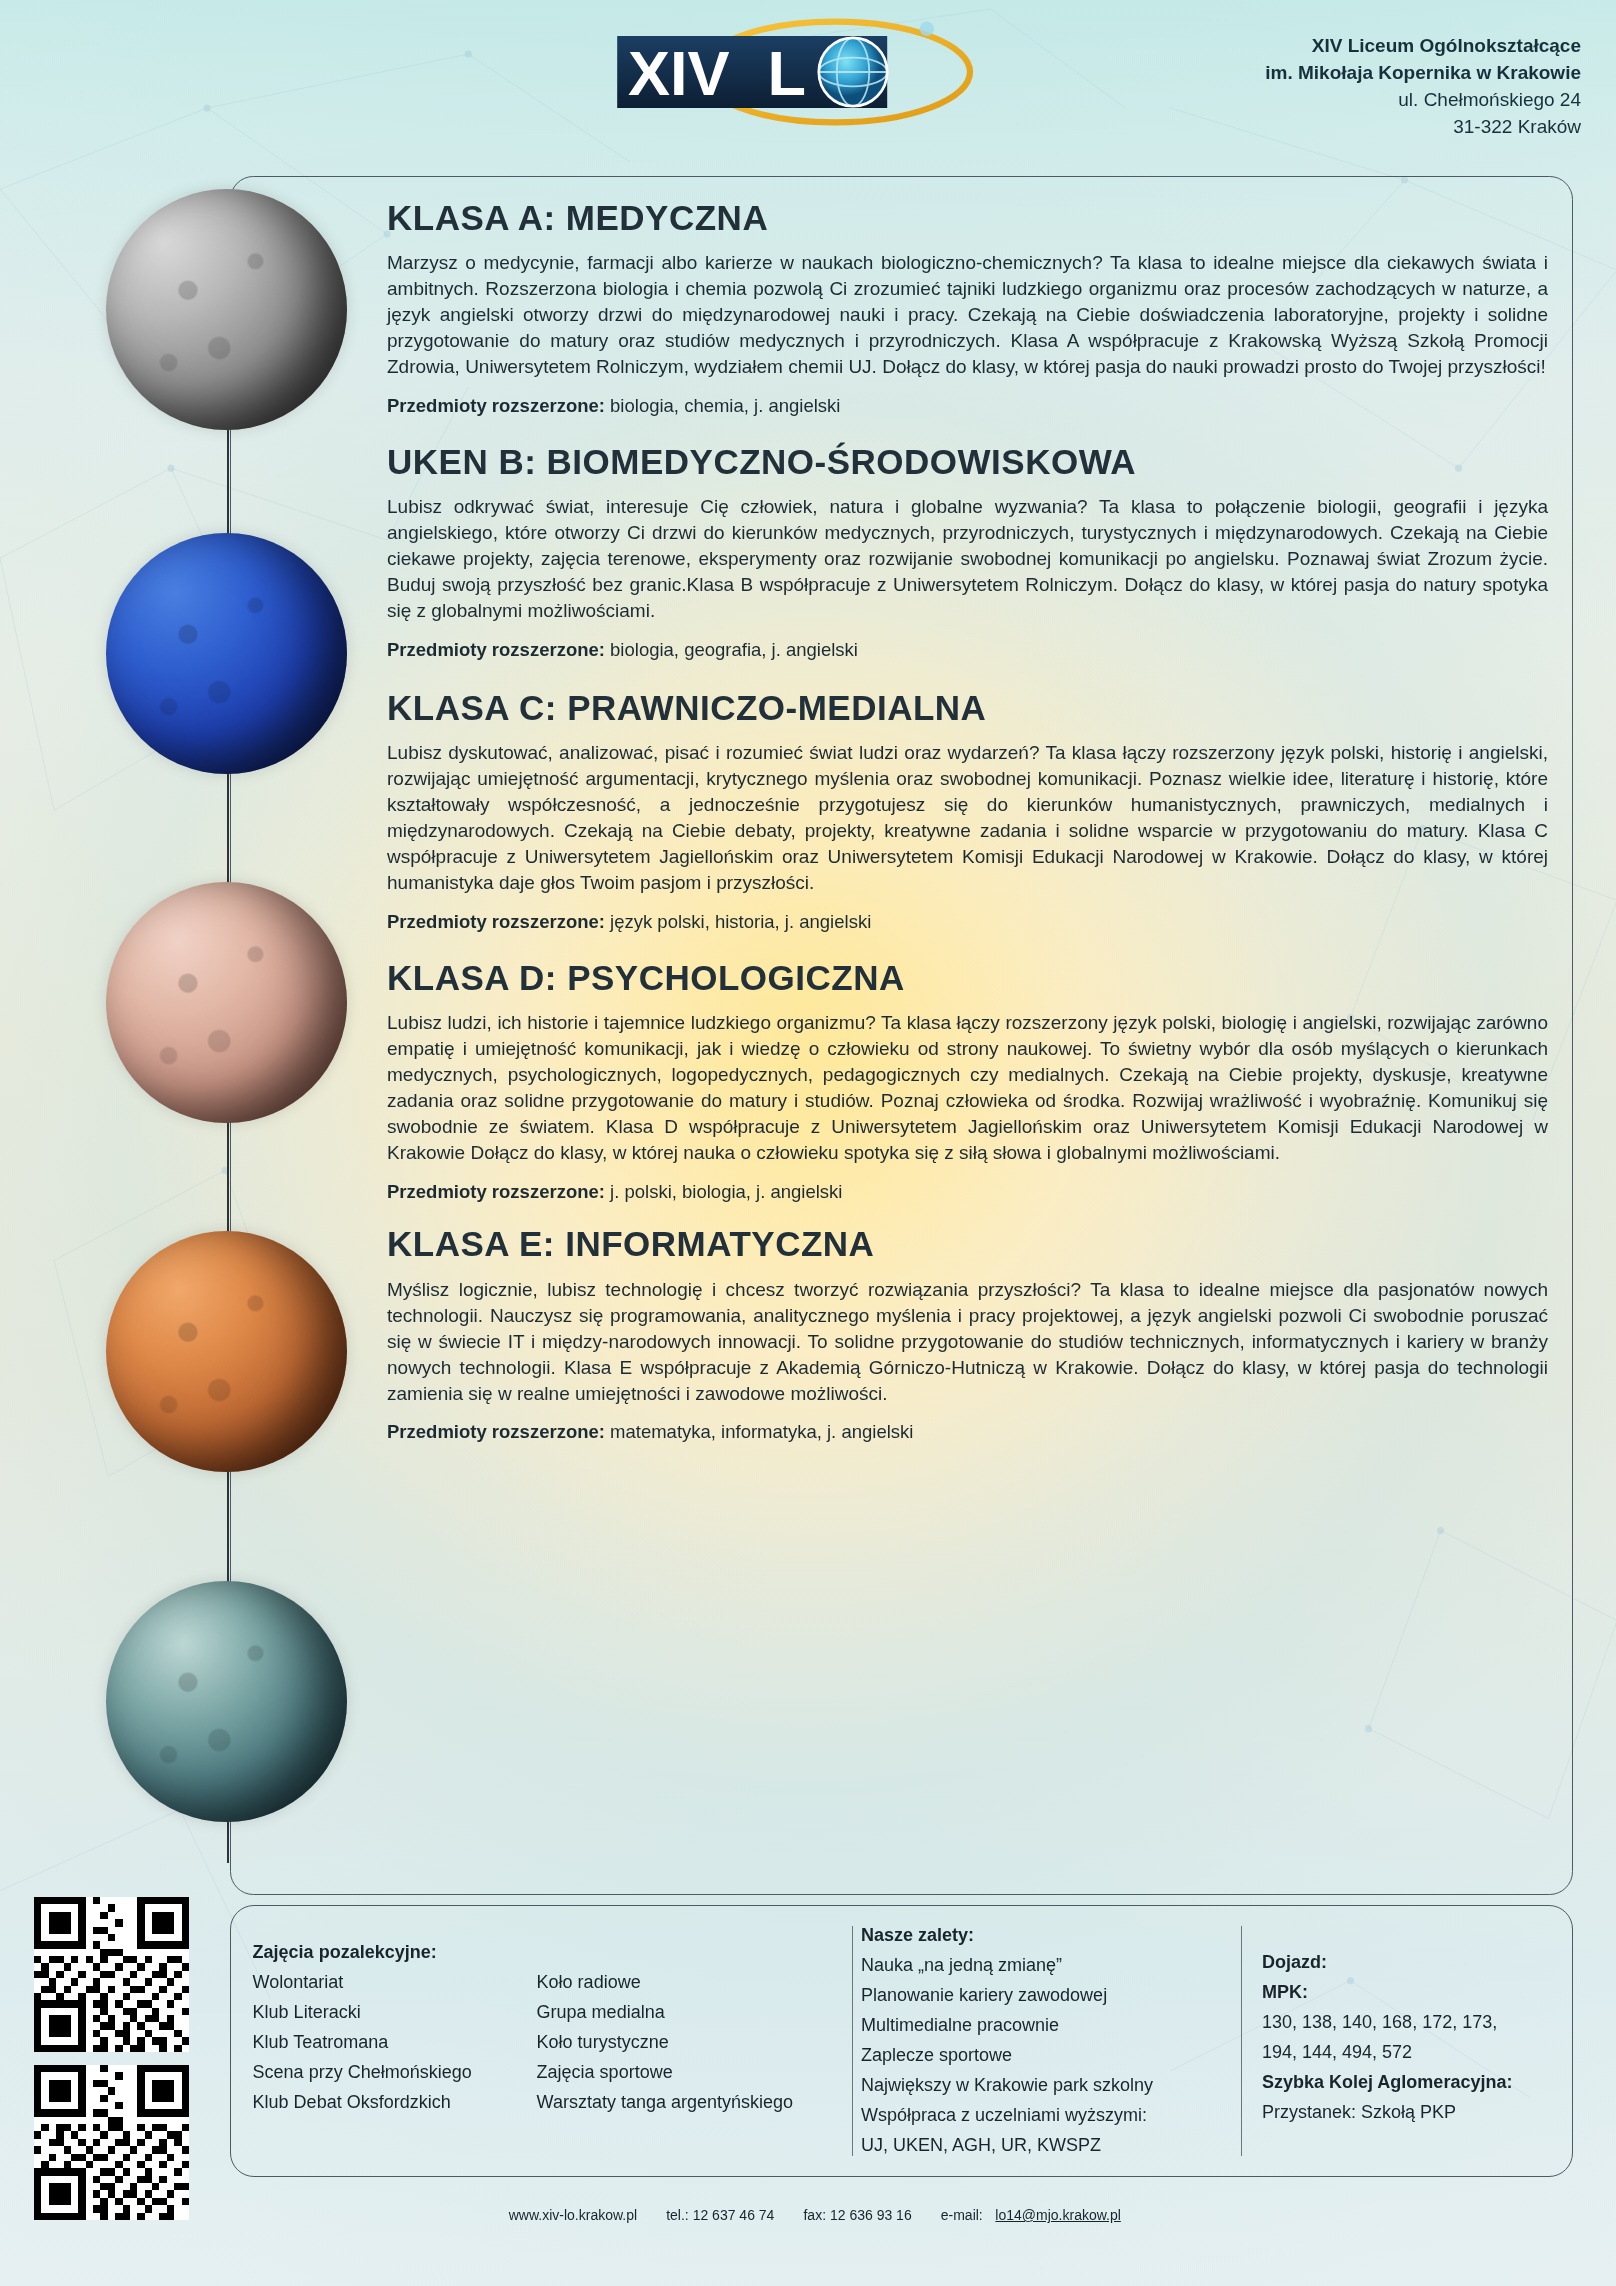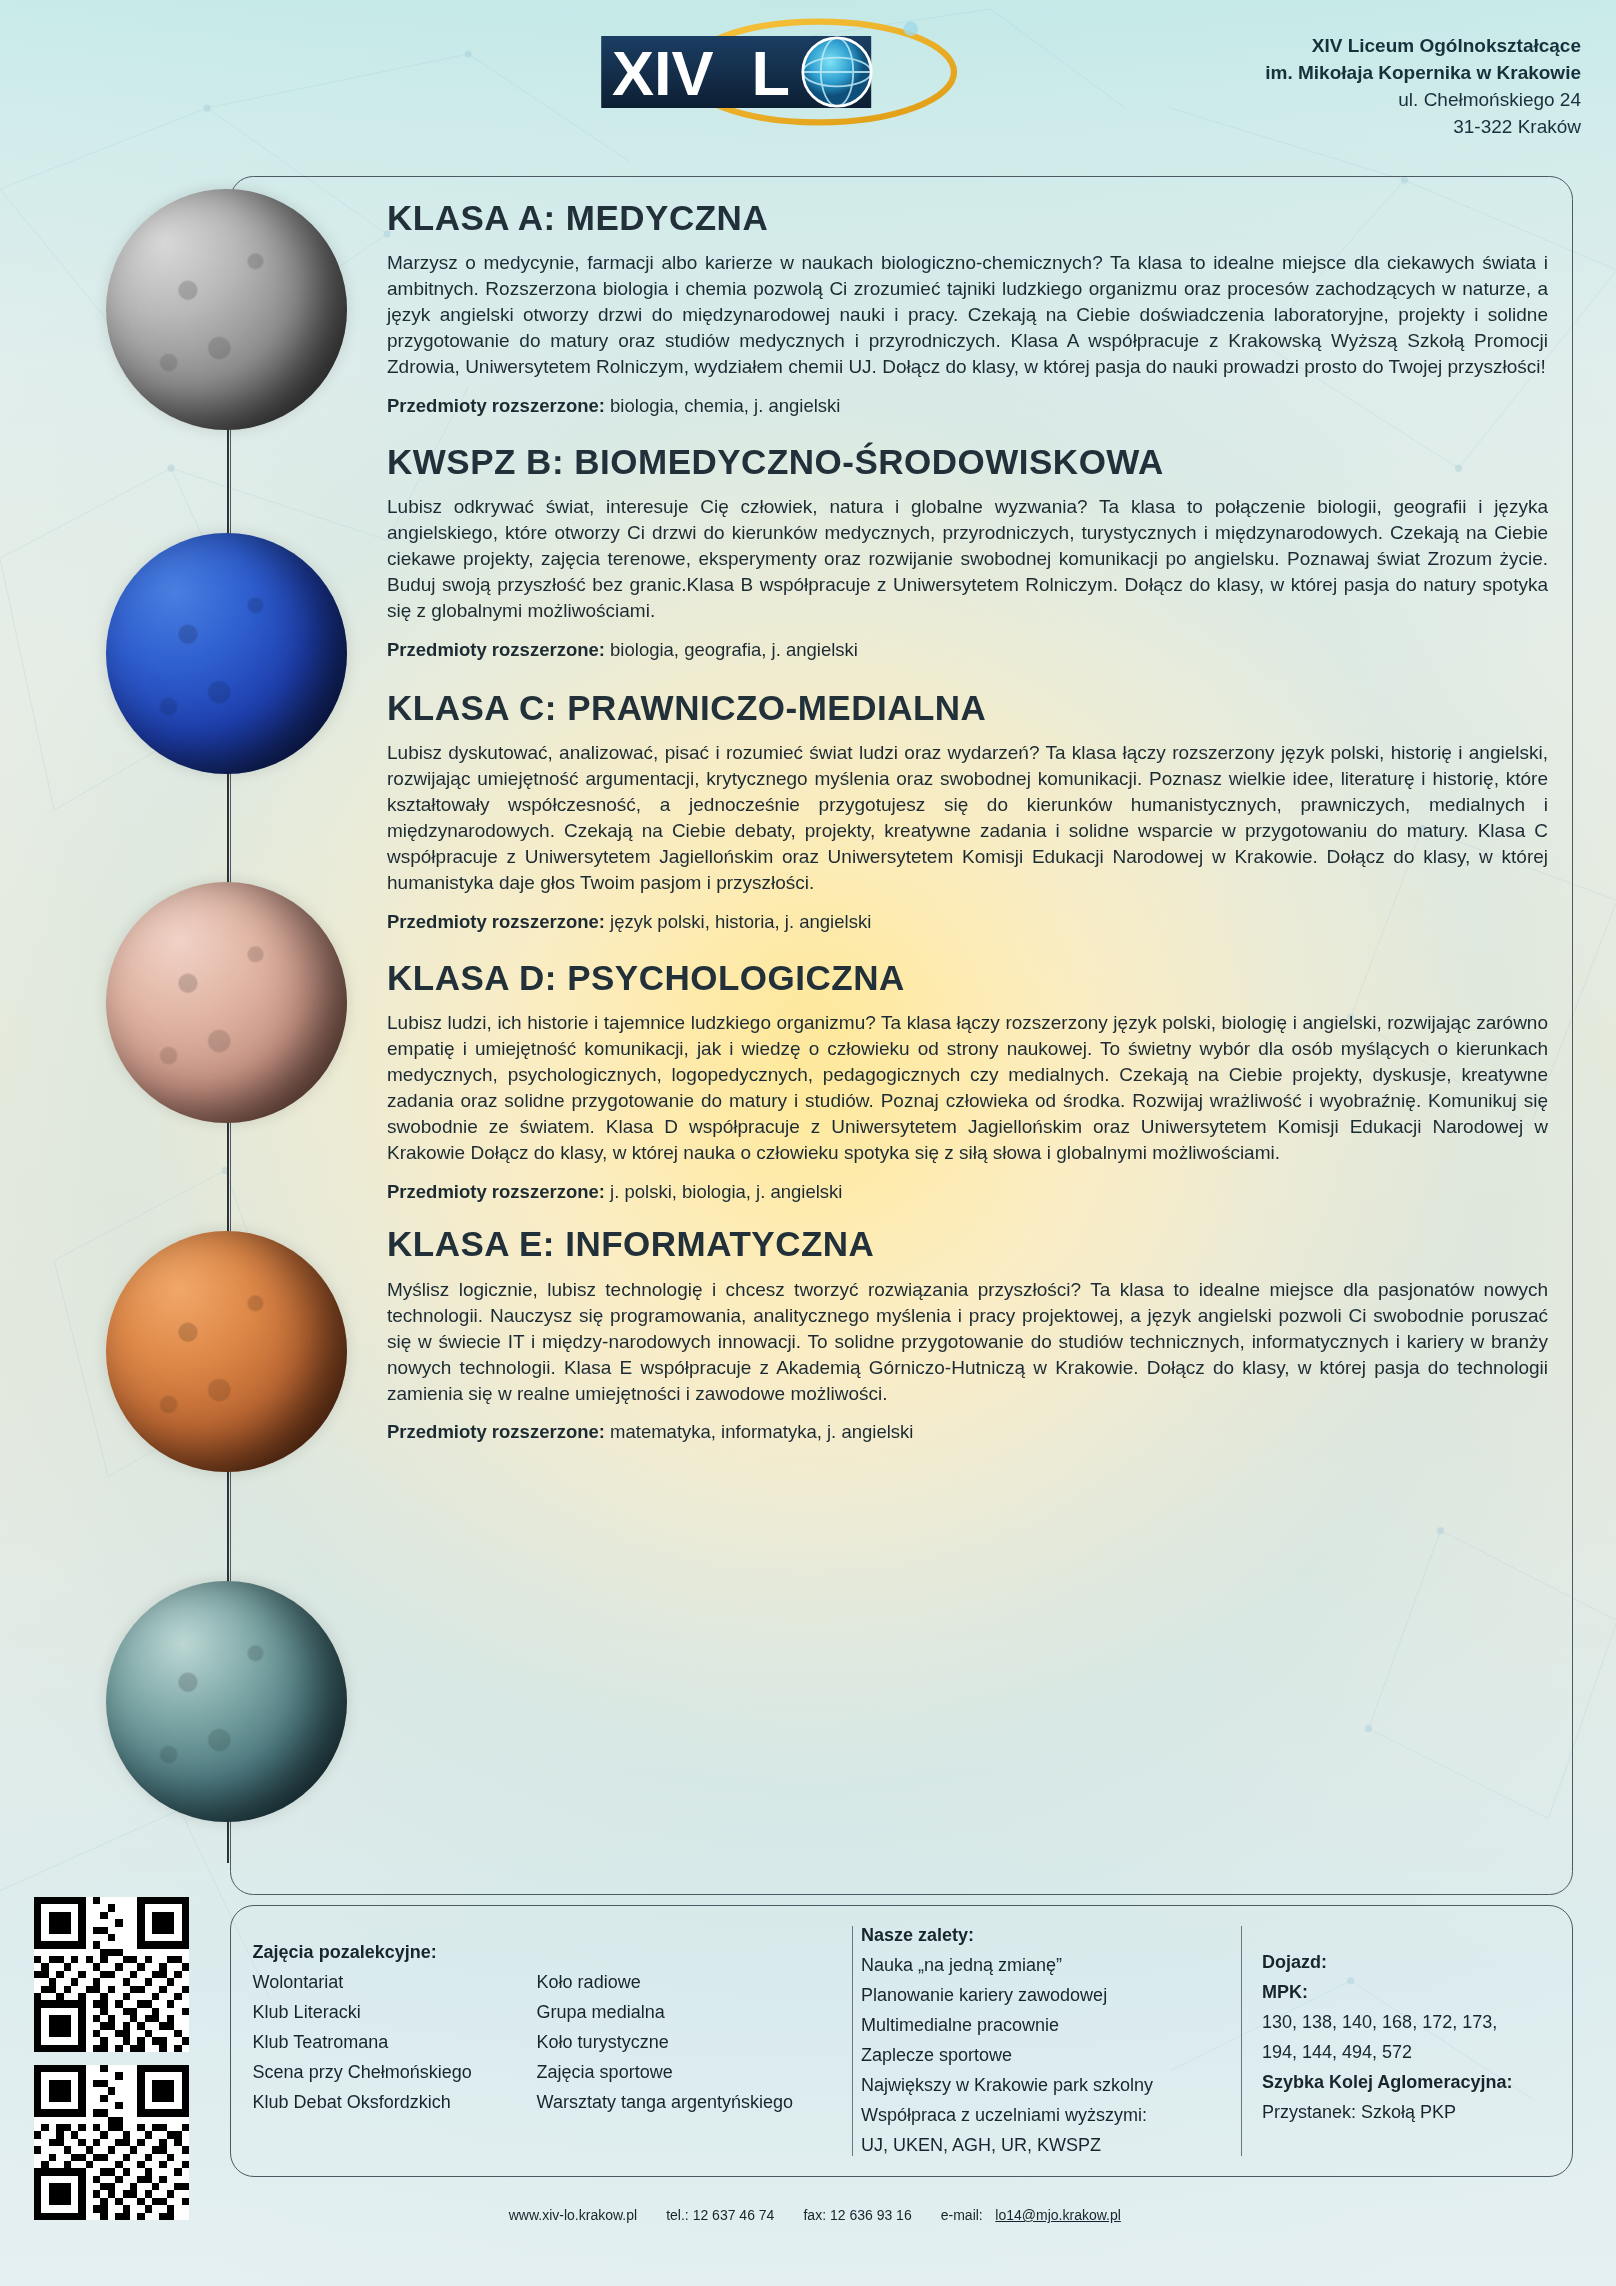--- a/index.html
+++ b/index.html
@@ -39,21 +39,21 @@
     transform: translate(-50%, -50%);
     border-radius: 50%;
     background: radial-gradient(circle, rgba(255,226,120,0.40) 0%, rgba(255,233,160,0.22) 30%, rgba(255,240,190,0.10) 52%, rgba(255,255,255,0) 70%);
     z-index: 1;
     pointer-events: none;
   }
 
   
   .header {
     position: absolute;
-    top: 0; left: 0; right: 0;
+    top: 0; left: 16px; right: 0;
     height: 178px;
     z-index: 5;
     padding-left: 41px;
   }
   .logo {
     position: absolute;
     left: 594px;
     top: 16px;
     width: 378px;
     height: 112px;
@@ -329,21 +329,21 @@
     <h2 class="class-title">KLASA A: MEDYCZNA</h2>
     <p class="class-body">Marzysz o medycynie, farmacji albo karierze w naukach biologiczno-chemicznych? Ta klasa to idealne miejsce dla ciekawych świata i ambitnych. Rozszerzona biologia i chemia pozwolą Ci zrozumieć tajniki ludzkiego organizmu oraz procesów zachodzących w naturze, a język angielski otworzy drzwi do międzynarodowej nauki i pracy. Czekają na Ciebie doświadczenia laboratoryjne, projekty i solidne przygotowanie do matury oraz studiów medycznych i przyrodniczych.
 Klasa A współpracuje z Krakowską Wyższą Szkołą Promocji Zdrowia, Uniwersytetem Rolniczym, wydziałem chemii UJ. Dołącz do klasy, w której pasja do nauki prowadzi prosto do Twojej przyszłości!</p>
     <div class="class-subjects">
       <span class="lbl">Przedmioty rozszerzone:</span>
       <span>biologia, chemia, j. angielski</span>
     </div>
   </div>
 
   <div class="class-block" id="block-b">
-    <h2 class="class-title">KWSPZ B: BIOMEDYCZNO-ŚRODOWISKOWA</h2>
+    <h2 class="class-title">UKEN B: BIOMEDYCZNO-ŚRODOWISKOWA</h2>
     <p class="class-body">Lubisz odkrywać świat, interesuje Cię człowiek, natura i globalne wyzwania? Ta klasa to połączenie biologii, geografii i języka angielskiego, które otworzy Ci drzwi do kierunków medycznych, przyrodniczych, turystycznych i międzynarodowych. Czekają na Ciebie ciekawe projekty, zajęcia terenowe, eksperymenty oraz rozwijanie swobodnej komunikacji po angielsku. Poznawaj świat Zrozum życie. Buduj swoją przyszłość bez granic.Klasa B współpracuje z Uniwersytetem Rolniczym. Dołącz do klasy, w której pasja do natury spotyka się z globalnymi możliwościami.</p>
     <div class="class-subjects">
       <span class="lbl">Przedmioty rozszerzone:</span>
       <span>biologia, geografia, j. angielski</span>
     </div>
   </div>
 
   <div class="class-block" id="block-c">
     <h2 class="class-title">KLASA C: PRAWNICZO-MEDIALNA</h2>
     <p class="class-body">Lubisz dyskutować, analizować, pisać i rozumieć świat ludzi oraz wydarzeń? Ta klasa łączy rozszerzony język polski, historię i angielski, rozwijając umiejętność argumentacji, krytycznego myślenia oraz swobodnej komunikacji. Poznasz wielkie idee, literaturę i historię, które kształtowały współczesność, a jednocześnie przygotujesz się do kierunków humanistycznych, prawniczych, medialnych i międzynarodowych. Czekają na Ciebie debaty, projekty, kreatywne zadania i solidne wsparcie w przygotowaniu do matury. Klasa C współpracuje z Uniwersytetem Jagiellońskim oraz Uniwersytetem Komisji Edukacji Narodowej w Krakowie. Dołącz do klasy, w której humanistyka daje głos Twoim pasjom i przyszłości.</p>

